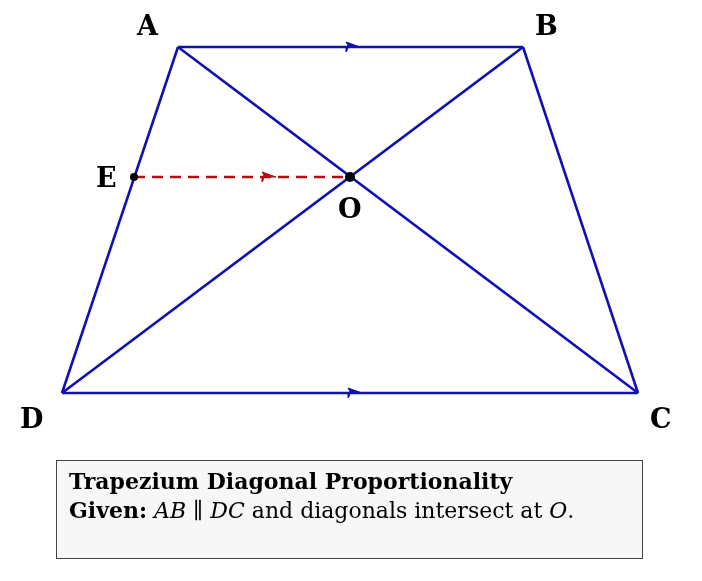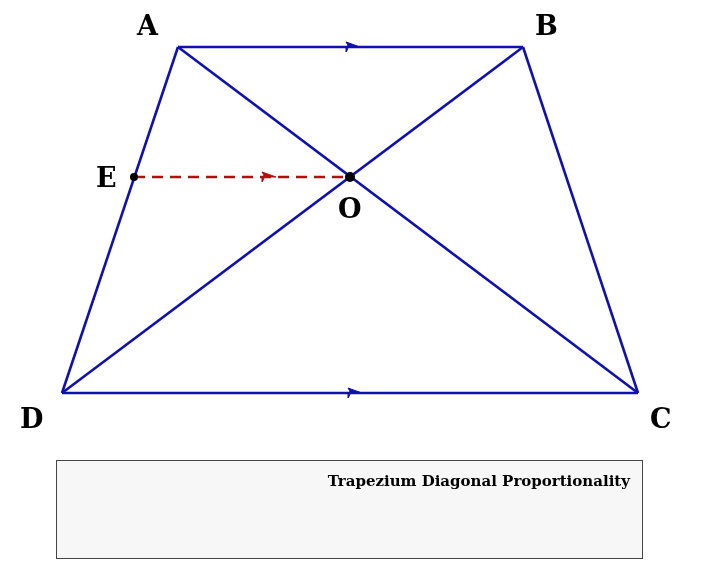--- a/index.html
+++ b/index.html
@@ -1,20 +1,20 @@
 <!DOCTYPE html>
 <html><head>
 <meta charset="utf-8">
 <style>
   html,body{margin:0;padding:0;background:#fff;}
   body{width:702px;height:581px;position:relative;overflow:hidden;font-family:"DejaVu Serif",serif;}
   svg{position:absolute;left:0;top:0;}
   .lbl{font-family:"DejaVu Serif",serif;font-weight:bold;font-size:27px;fill:#000;}
   .box{position:absolute;left:56px;top:460px;width:587px;height:99px;border:1.5px solid #444;background:#f7f7f7;box-sizing:border-box;padding:6px 12px;}
-  .line{font-family:"DejaVu Serif",serif;font-size:15px;line-height:29px;color:#000;white-space:nowrap;text-align:right;}
+  .line{font-family:"DejaVu Serif",serif;font-size:22px;line-height:29px;color:#000;white-space:nowrap;}
   .b{font-weight:bold;}
   .i{font-style:italic;}
 </style>
 </head>
 <body>
 
 <svg width="702" height="450">
   <g stroke="#1010b0" stroke-width="2.6" fill="none">
     <line x1="178" y1="47" x2="523" y2="47"></line>
     <line x1="523" y1="47" x2="638" y2="393"></line>
@@ -32,13 +32,21 @@
   <text class="lbl" x="137" y="35">A</text>
   <text class="lbl" x="535" y="35">B</text>
   <text class="lbl" x="650" y="428">C</text>
   <text class="lbl" x="20" y="428">D</text>
   <text class="lbl" x="96" y="187">E</text>
   <text class="lbl" x="338" y="218">O</text>
 </svg>
 
 <div class="box">
   <div class="line b">Trapezium Diagonal Proportionality</div>
+  <div class="line">
+    <span class="b">Given:</span>
+    <span class="i">AB</span>
+    <span>∥</span>
+    <span class="i">DC</span>
+    <span>and diagonals intersect at</span>
+    <span class="i">O</span><span>.</span>
+  </div>
 </div>
 
 </body></html>

